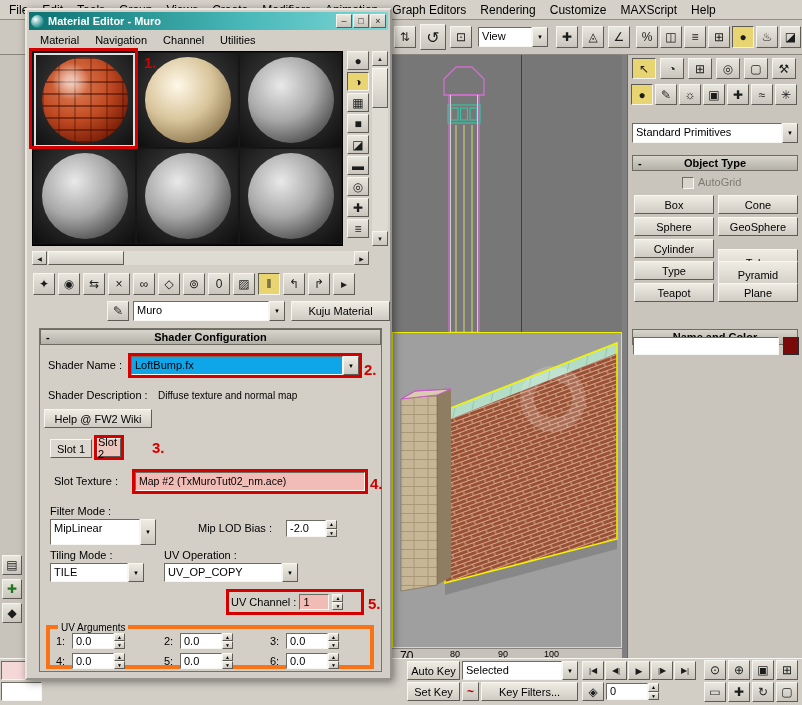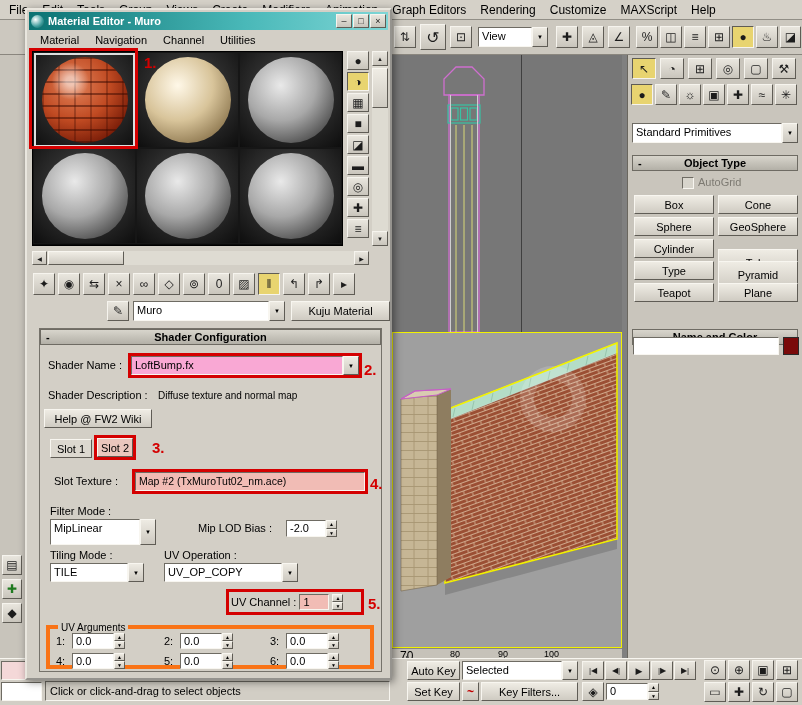--- a/index.html
+++ b/index.html
@@ -14,21 +14,21 @@
   .icon{display:flex;align-items:center;justify-content:center;color:#1c1c1c;font-size:12px;
         background:linear-gradient(#e9e6de,#c9c5bc);border:1px solid;
         border-color:#f6f4ee #5f5c55 #5f5c55 #f6f4ee}
   .pressed{background:#e8d470 !important;border-color:#5f5c55 #f6f4ee #f6f4ee #5f5c55 !important}
   .combo{display:flex;align-items:stretch}
   .combo .val{flex:1;background:#fff;border:1px solid;border-color:#6e6b63 #f8f6f0 #f8f6f0 #6e6b63;
         font-size:11px;line-height:16px;padding:0 3px;overflow:hidden;white-space:nowrap}
   .combo .arr{width:16px;display:flex;align-items:center;justify-content:center;font-size:6px;
         background:linear-gradient(#eeebe3,#cdc9c0);border:1px solid;
         border-color:#f8f6f0 #5f5c55 #5f5c55 #f8f6f0}
-  .pink .val{background:#f9a8d4}
+  .pink .val{background:#0ea5e9}
   .field{background:#fff;border:1px solid;border-color:#6e6b63 #f8f6f0 #f8f6f0 #6e6b63;
         font-size:11px;line-height:14px;padding:0 3px;white-space:nowrap;overflow:hidden}
   .pinkf{background:#f1bcb5}
   .spin{display:flex;flex-direction:column;width:11px}
   .spin span{flex:1;display:flex;align-items:center;justify-content:center;font-size:5px;
         background:linear-gradient(#eeebe3,#cdc9c0);border:1px solid;
         border-color:#f8f6f0 #5f5c55 #5f5c55 #f8f6f0}
   .redbox{border:3px solid #d40000}
   .annot{position:absolute;color:#d40000;font-weight:bold;font-size:15px;z-index:60}
   .rollhdr{background:linear-gradient(#d8d5cc,#b3b0a7);border:1px solid #6e6b63;font-weight:bold;
@@ -211,21 +211,20 @@
     <span class="minus">-</span>
     <span>Name and Color</span>
   </div>
   <div class="f sunk" style="left:5px;top:282px;width:146px;height:18px"></div>
   <div class="f" style="left:155px;top:282px;width:16px;height:18px;background:#7a0a0a;border:1px solid #2a2a2a"></div>
 </div>
 
 <div class="f" style="left:0;top:658px;width:802px;height:47px;background:#d2cec5;border-top:1px solid #f8f6f0;z-index:10">
   <div class="f sunk" style="left:1px;top:2px;width:41px;height:19px;background:#f4d8d8"></div>
   <div class="f sunk" style="left:1px;top:23px;width:41px;height:19px;background:#fff"></div>
-  <div class="f sunk" style="left:45px;top:22px;width:345px;height:20px;background:#d2cec5;font-size:11px;line-height:18px;padding:0 4px;white-space:nowrap;overflow:hidden">Click or click-and-drag to select objects</div>
 
   <div class="f btn" style="left:407px;top:2px;width:53px;height:19px">Auto Key</div>
   <div class="f combo" style="left:462px;top:2px;width:116px;height:19px">
     <span class="val">Selected</span>
     <span class="arr">▼</span>
   </div>
   <div class="f btn" style="left:407px;top:23px;width:53px;height:19px">Set Key</div>
   <div class="f icon" style="left:462px;top:23px;width:17px;height:19px;color:#c00000;font-weight:bold">~</div>
   <div class="f btn" style="left:481px;top:23px;width:97px;height:19px">Key Filters...</div>
 
@@ -350,21 +349,21 @@
       </div>
     </div>
     <span class="annot" style="left:324px;top:32px">2.</span>
 
     <span class="f lbl" style="left:8px;top:60px">Shader Description :</span>
     <span class="f" style="left:118px;top:61px;font-size:10px;white-space:nowrap">Diffuse texture and normal map</span>
 
     <div class="f btn" style="left:4px;top:80px;width:108px;height:19px">Help @ FW2 Wiki</div>
 
     <div class="f btn" style="left:10px;top:110px;width:42px;height:19px;background:#dcd8cf">Slot 1</div>
-    <div class="f redbox" style="left:54px;top:106px;width:42px;height:25px">
+    <div class="f redbox" style="left:54px;top:106px;width:30px;height:25px">
       <div class="btn" style="width:100%;height:100%;background:#eac6bd">Slot 2</div>
     </div>
     <span class="annot" style="left:112px;top:110px">3.</span>
 
     <span class="f lbl" style="left:14px;top:146px">Slot Texture :</span>
     <div class="f redbox" style="left:92px;top:140px;width:236px;height:25px">
       <div class="field pinkf" style="width:100%;height:100%;font-size:10.5px;line-height:17px">Map #2 (TxMuroTut02_nm.ace)</div>
     </div>
     <span class="annot" style="left:330px;top:146px">4.</span>
 

